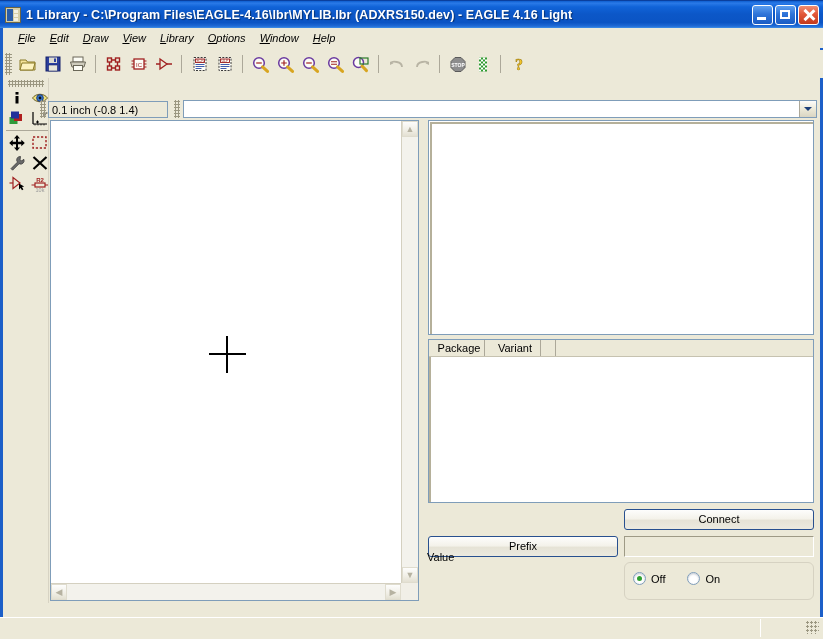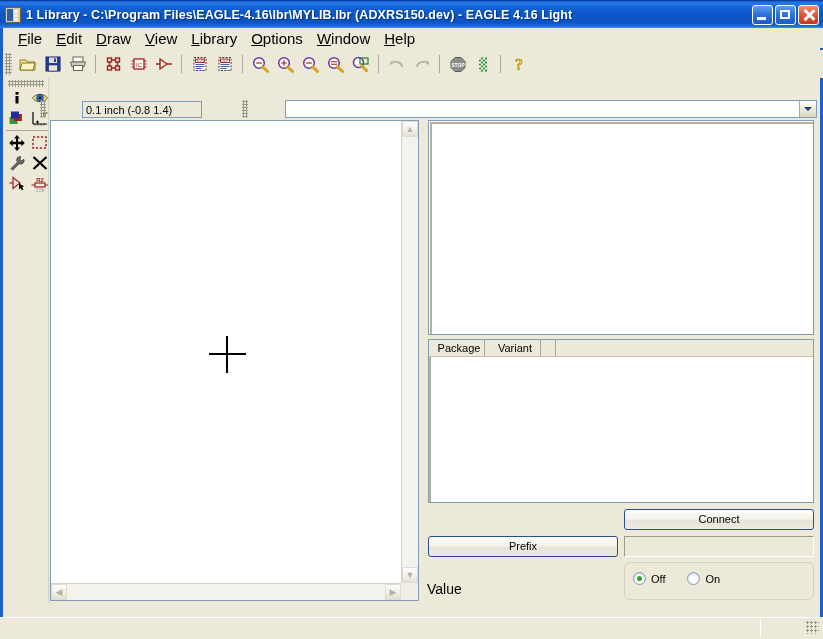--- a/index.html
+++ b/index.html
@@ -122,25 +122,26 @@
     left: 0; top: 28px;
     width: 823px; height: 20px;
     background: #ece9d8;
     display: flex;
     align-items: center;
     padding-left: 8px;
     box-sizing: border-box;
     border-left: 3px solid #1c5fc8;
   }
   .menu-item {
-    font-size: 15px;
+    font-size: 11px;
     color: #000;
     padding: 2px 7px;
     white-space: nowrap;
     cursor: default;
+    font-style: italic;
   }
   .menu-item u { text-decoration: underline; }
 
   
   .toolbar {
     position: absolute;
     left: 0; top: 50px;
     width: 823px; height: 28px;
     background: #ece9d8;
     display: flex;
@@ -204,21 +205,20 @@
     margin: 2px 0 2px 3px;
   }
 
   
   .coordbar {
     position: absolute;
     left: 40px; top: 99px;
     width: 780px; height: 20px;
     display: flex;
     align-items: center;
-    gap: 34px;
   }
   .cb-grip {
     width: 6px; height: 18px;
     background-image:
       radial-gradient(circle at 1.5px 1.5px, #9b9781 1px, transparent 1.2px);
     background-size: 3px 3px;
     flex: 0 0 auto;
     margin-right: 2px;
   }
   .coord-box {
@@ -430,22 +430,22 @@
     background: #ece9d8;
     border: 1px solid #ffffff;
     border-top-color: #9e9a86;
     border-left-color: #9e9a86;
     box-sizing: border-box;
   }
 
   
   .value-label {
     position: absolute;
-    left: 427px; top: 581px;
-    font-size: 14px;
+    left: 427px; top: 551px;
+    font-size: 11px;
     color: #000;
     white-space: nowrap;
   }
   .value-group {
     position: absolute;
     left: 624px; top: 562px;
     width: 190px; height: 38px;
     border: 1px solid #d6d2c2;
     border-radius: 6px;
     box-sizing: border-box;

